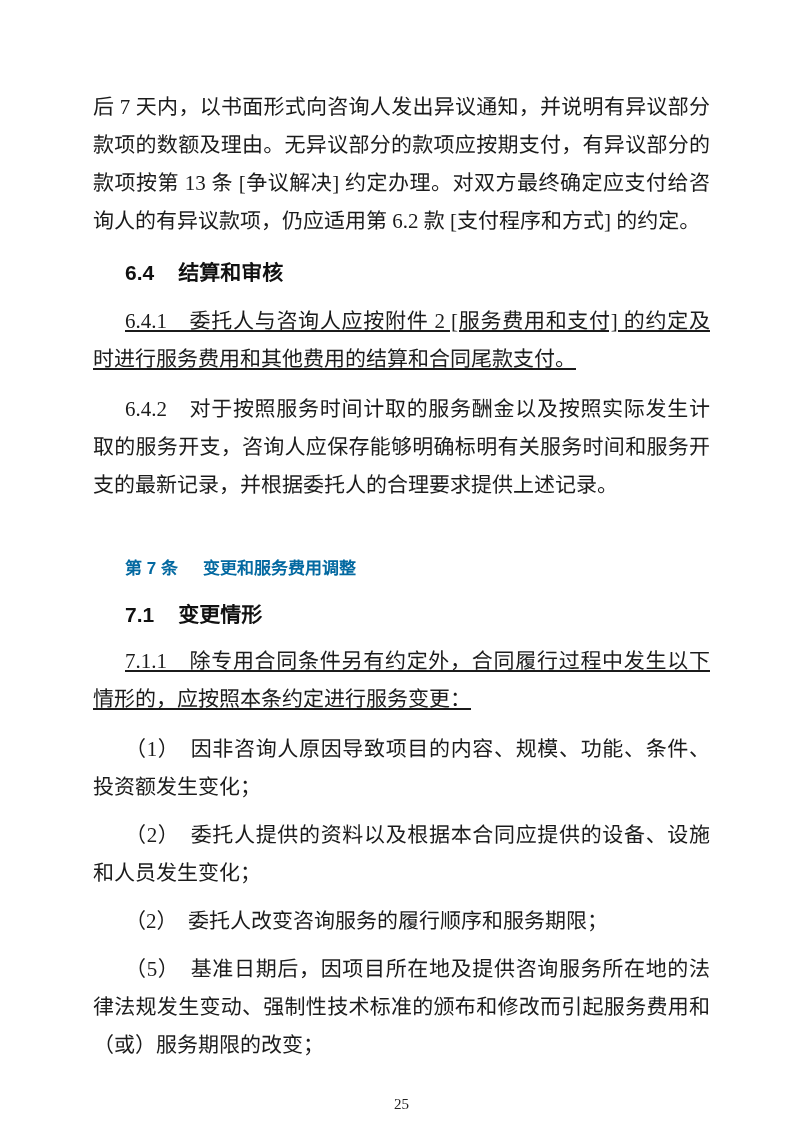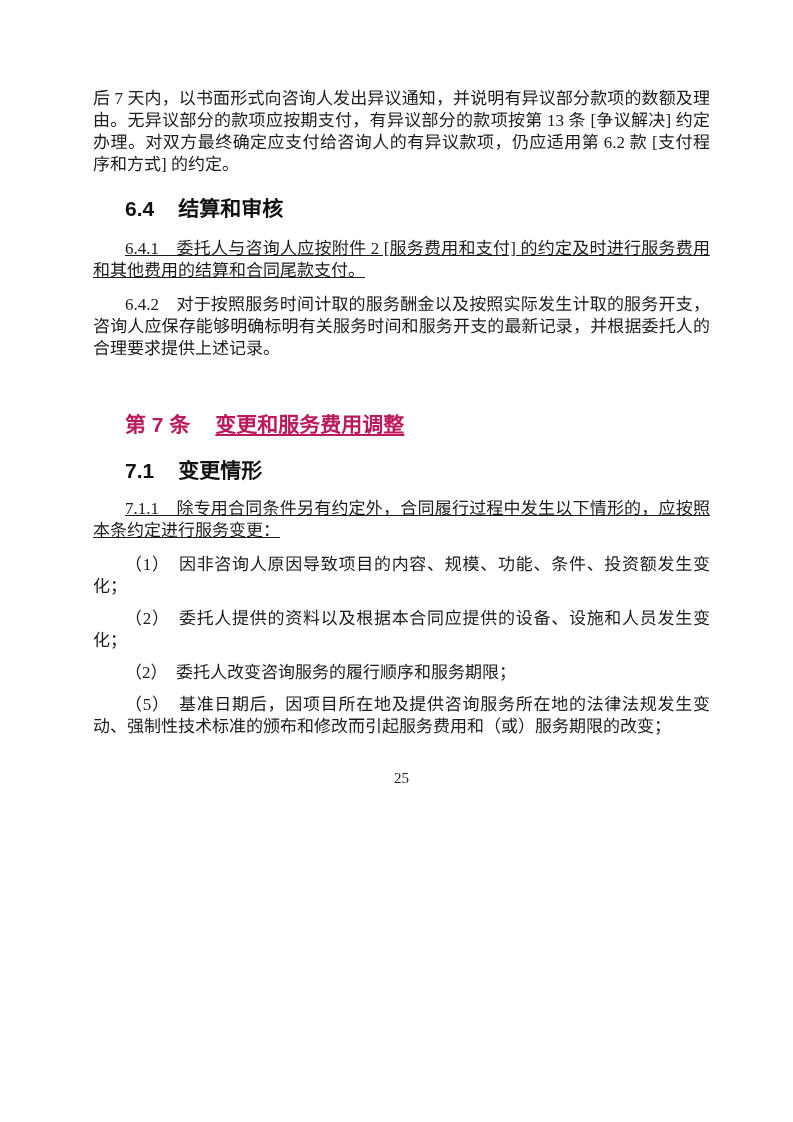--- a/index.html
+++ b/index.html
@@ -13,41 +13,40 @@
     height: 1122px;
     margin: 0 auto;
     background: #ffffff;
     box-sizing: border-box;
     padding: 88px 83px 0 93px;
     overflow: hidden;
     font-family: "Liberation Serif", "DejaVu Serif", serif;
     color: #1b1b1b;
   }
   p.body-text {
-    font-size: 17px;
-    line-height: 22px;
+    font-size: 21px;
+    line-height: 38px;
     margin: 0 0 12px 0;
     text-align: justify;
     text-indent: 32px;
   }
   p.body-text.no-indent {
     text-indent: 0;
   }
   p.body-text.item {
     margin-bottom: 10px;
   }
   h2.chapter-heading {
     font-family: "Liberation Sans", "DejaVu Sans", sans-serif;
-    font-size: 21px;
+    font-size: 17px;
     line-height: 30px;
     font-weight: bold;
-    color: #be185d;
+    color: #0369a1;
     margin: 50px 0 0 0;
     padding-left: 32px;
-    text-decoration: underline;
   }
   h3.section-heading {
     font-family: "Liberation Sans", "DejaVu Sans", sans-serif;
     font-size: 21px;
     line-height: 26px;
     font-weight: bold;
     color: #111111;
     margin: 20px 0 0 0;
     padding-left: 32px;
   }

